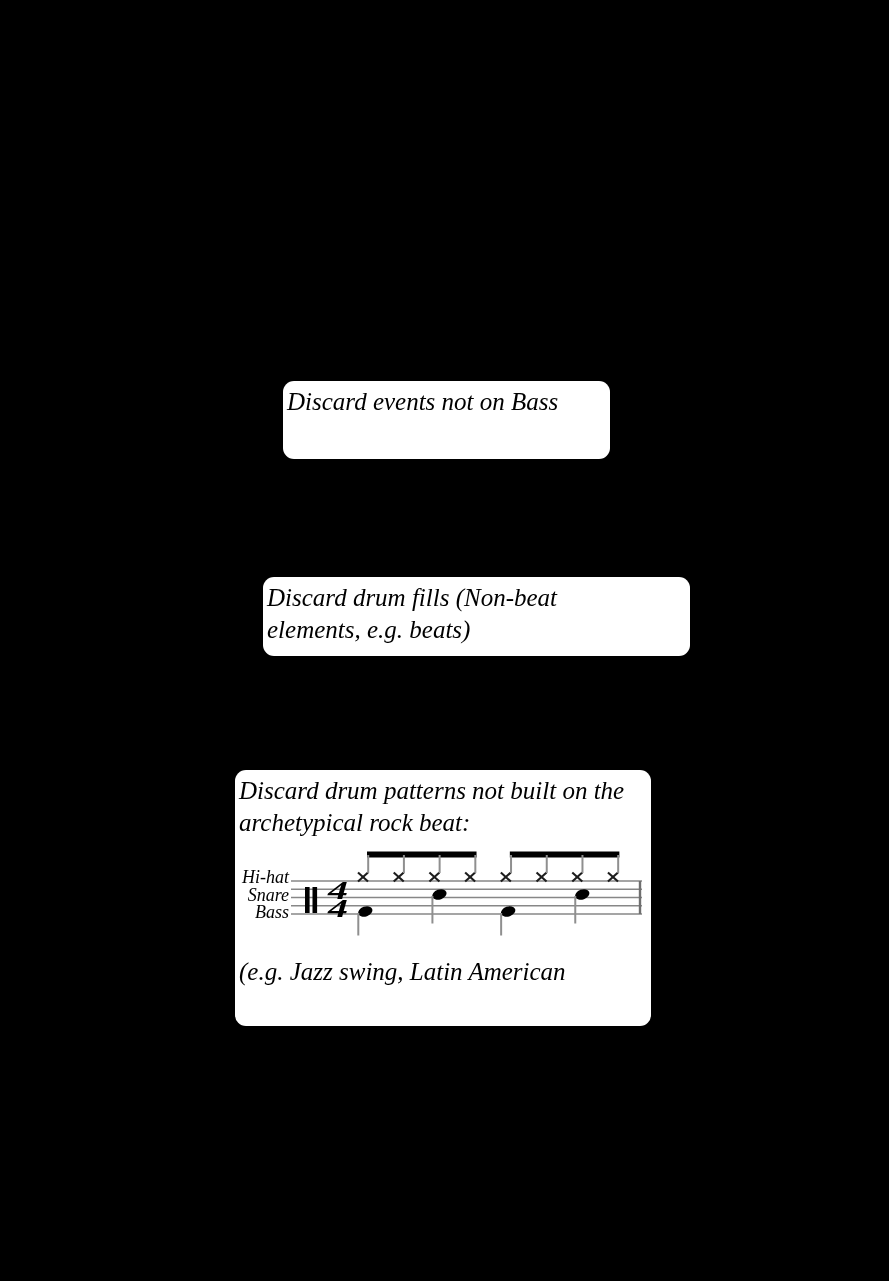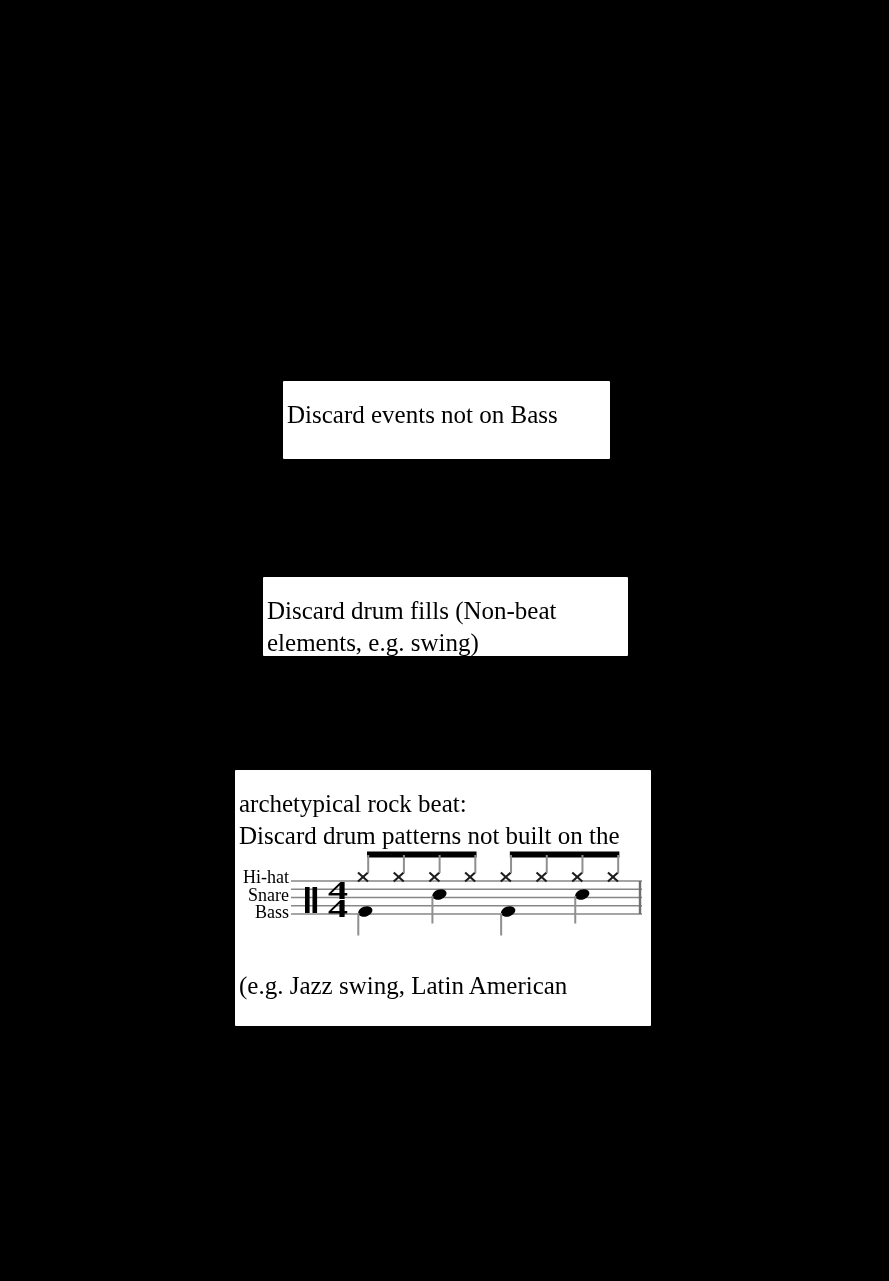--- a/index.html
+++ b/index.html
@@ -11,31 +11,32 @@
   .canvas {
     position: relative;
     width: 889px; height: 1281px;
     background: var(--bg, #000);
     overflow: hidden;
   }
   .box {
     position: absolute;
     background: var(--box-fill, #fff);
     color: var(--ink, #000);
-    border-radius: 1px;
+    border-radius: 11px;
     font-size: 25px;
     line-height: 31.5px;
-    padding: 18px 2px 0 4px;
+    padding: 5px 2px 0 4px;
     box-sizing: border-box;
     white-space: nowrap;
+    font-style: italic;
   }
   .box1 { left: 283px; top: 381px; width: 327px; height: 78px; }
-  .box2 { left: 263px; top: 577px; width: 365px; height: 79px; }
+  .box2 { left: 263px; top: 577px; width: 427px; height: 79px; }
   .box3 { left: 235px; top: 770px; width: 416px; height: 256px; }
-  .caption { position: absolute; left: 4px; top: 186px; margin-top: 14px; }
+  .caption { position: absolute; left: 4px; top: 186px; }
   svg.notation {
     position: absolute; left: 0; top: 70px;
     width: 416px; height: 100px;
     overflow: visible;
   }
   .staff-line { stroke: var(--staff-line, #878787); stroke-width: 1.6; }
   .barline    { stroke: #6f6f6f; stroke-width: 2.4; }
   .stem       { stroke: var(--stem, #8f8f8f); stroke-width: 2; }
   .xnote      { stroke: #1d1d1d; stroke-width: 2.1; fill: none; }
   .ink        { fill: var(--ink, #000); }
@@ -46,26 +47,26 @@
 <body>
 
 <div class="canvas">
 
   <div class="box box1">
     <div>Discard events not on Bass</div>
   </div>
 
   <div class="box box2">
     <div>Discard drum fills (Non-beat</div>
-    <div>elements, e.g. swing)</div>
+    <div>elements, e.g. beats)</div>
   </div>
 
   <div class="box box3">
+    <div>Discard drum patterns not built on the</div>
     <div>archetypical rock beat:</div>
-    <div>Discard drum patterns not built on the</div>
 
     <svg class="notation" id="drum-notation" viewBox="0 0 416 100">
         <text x="54" y="43" text-anchor="end" class="inst-label">Hi-hat</text>
         <text x="54" y="61" text-anchor="end" class="inst-label">Snare</text>
         <text x="54" y="78" text-anchor="end" class="inst-label">Bass</text>
         <line x1="56" y1="41" x2="407" y2="41" class="staff-line"></line>
         <line x1="56" y1="49.25" x2="407" y2="49.25" class="staff-line"></line>
         <line x1="56" y1="57.5" x2="407" y2="57.5" class="staff-line"></line>
         <line x1="56" y1="65.75" x2="407" y2="65.75" class="staff-line"></line>
         <line x1="56" y1="74" x2="407" y2="74" class="staff-line"></line>

